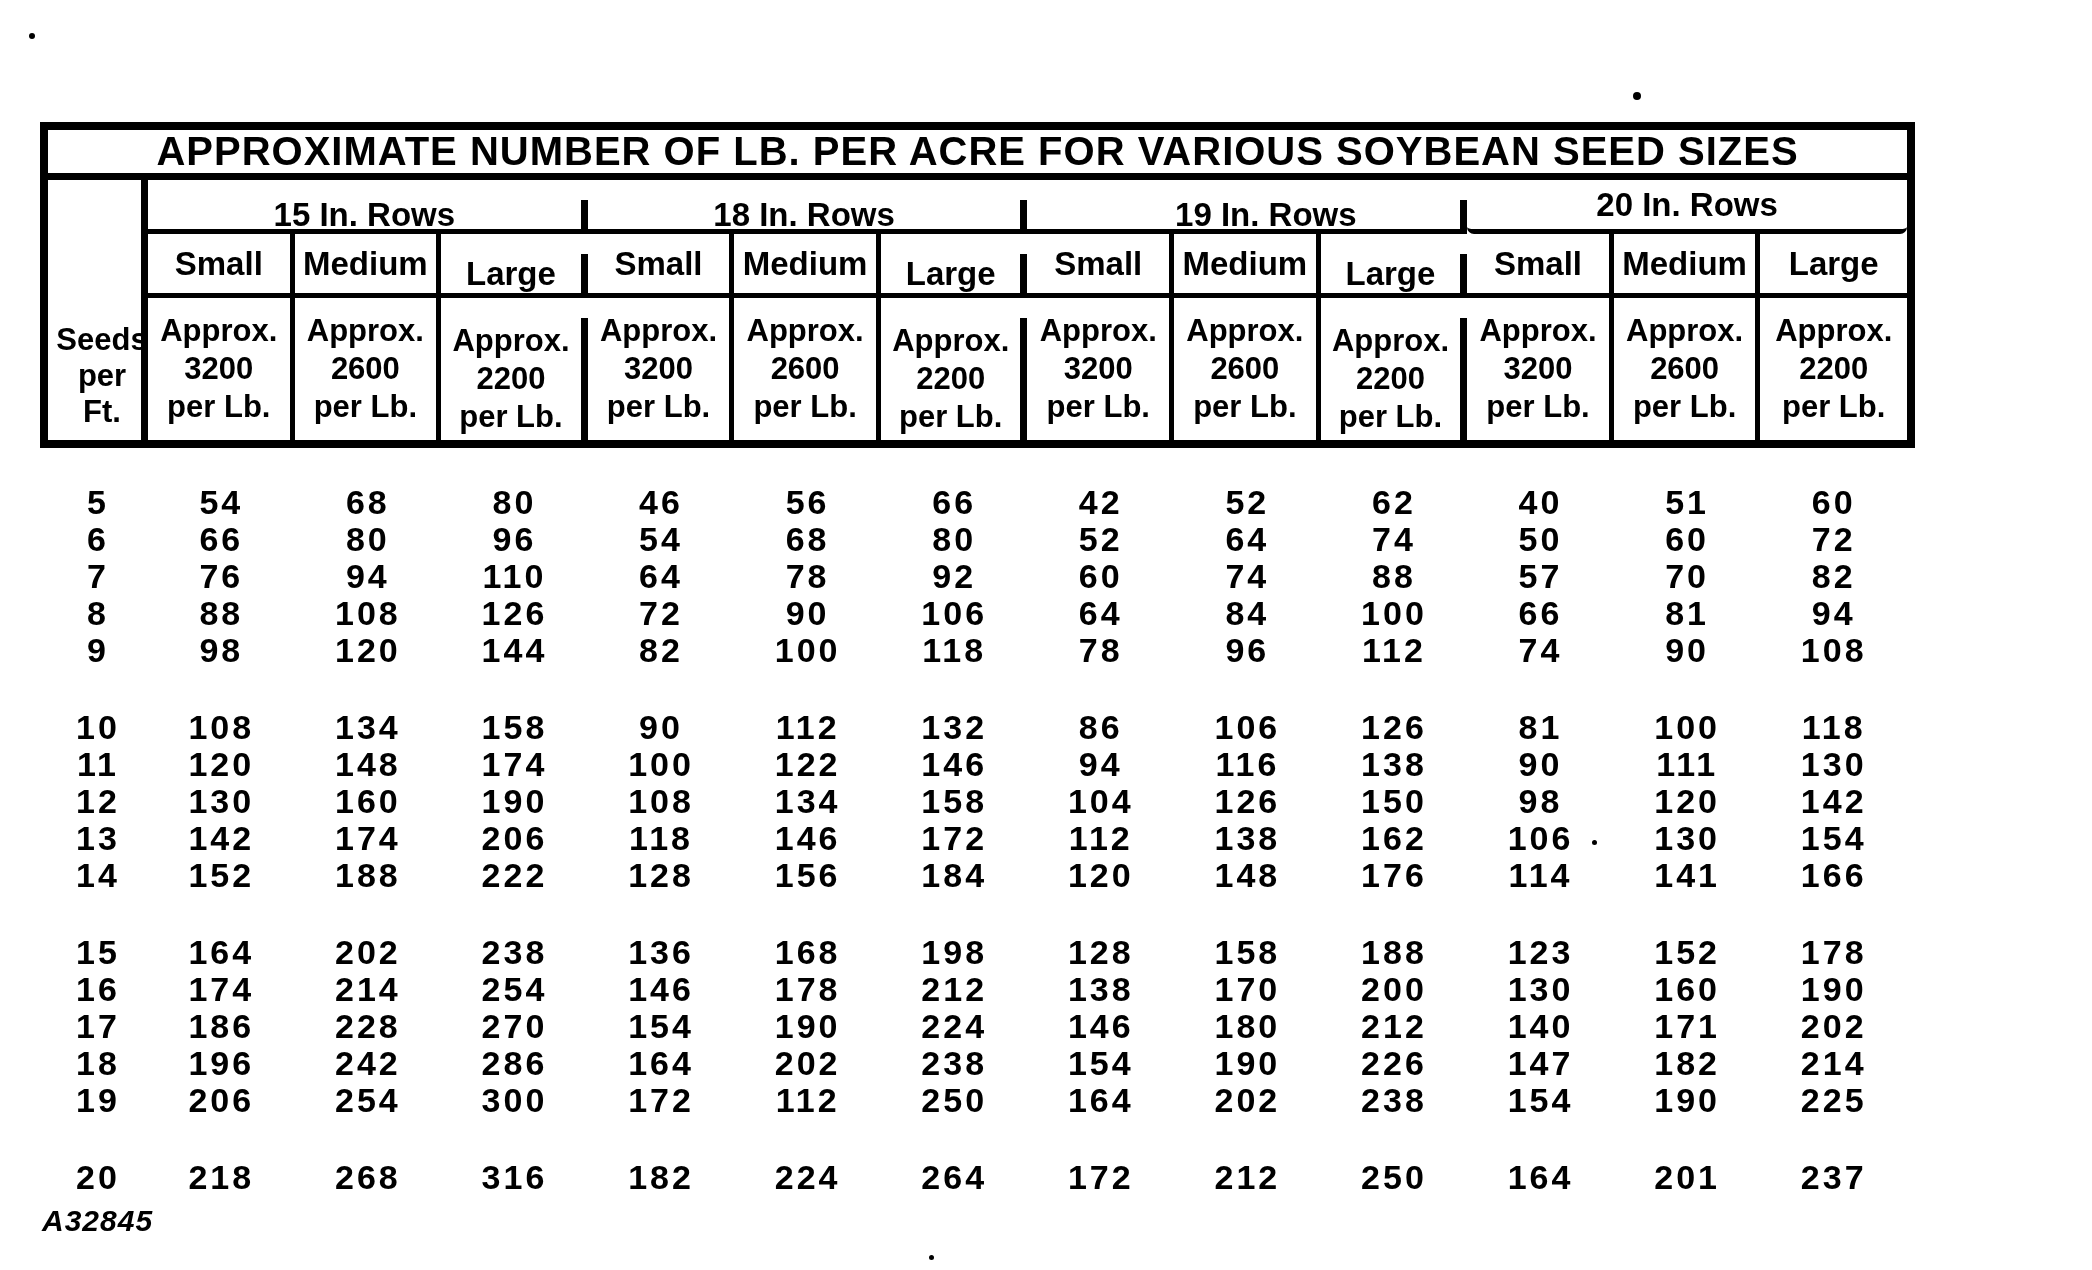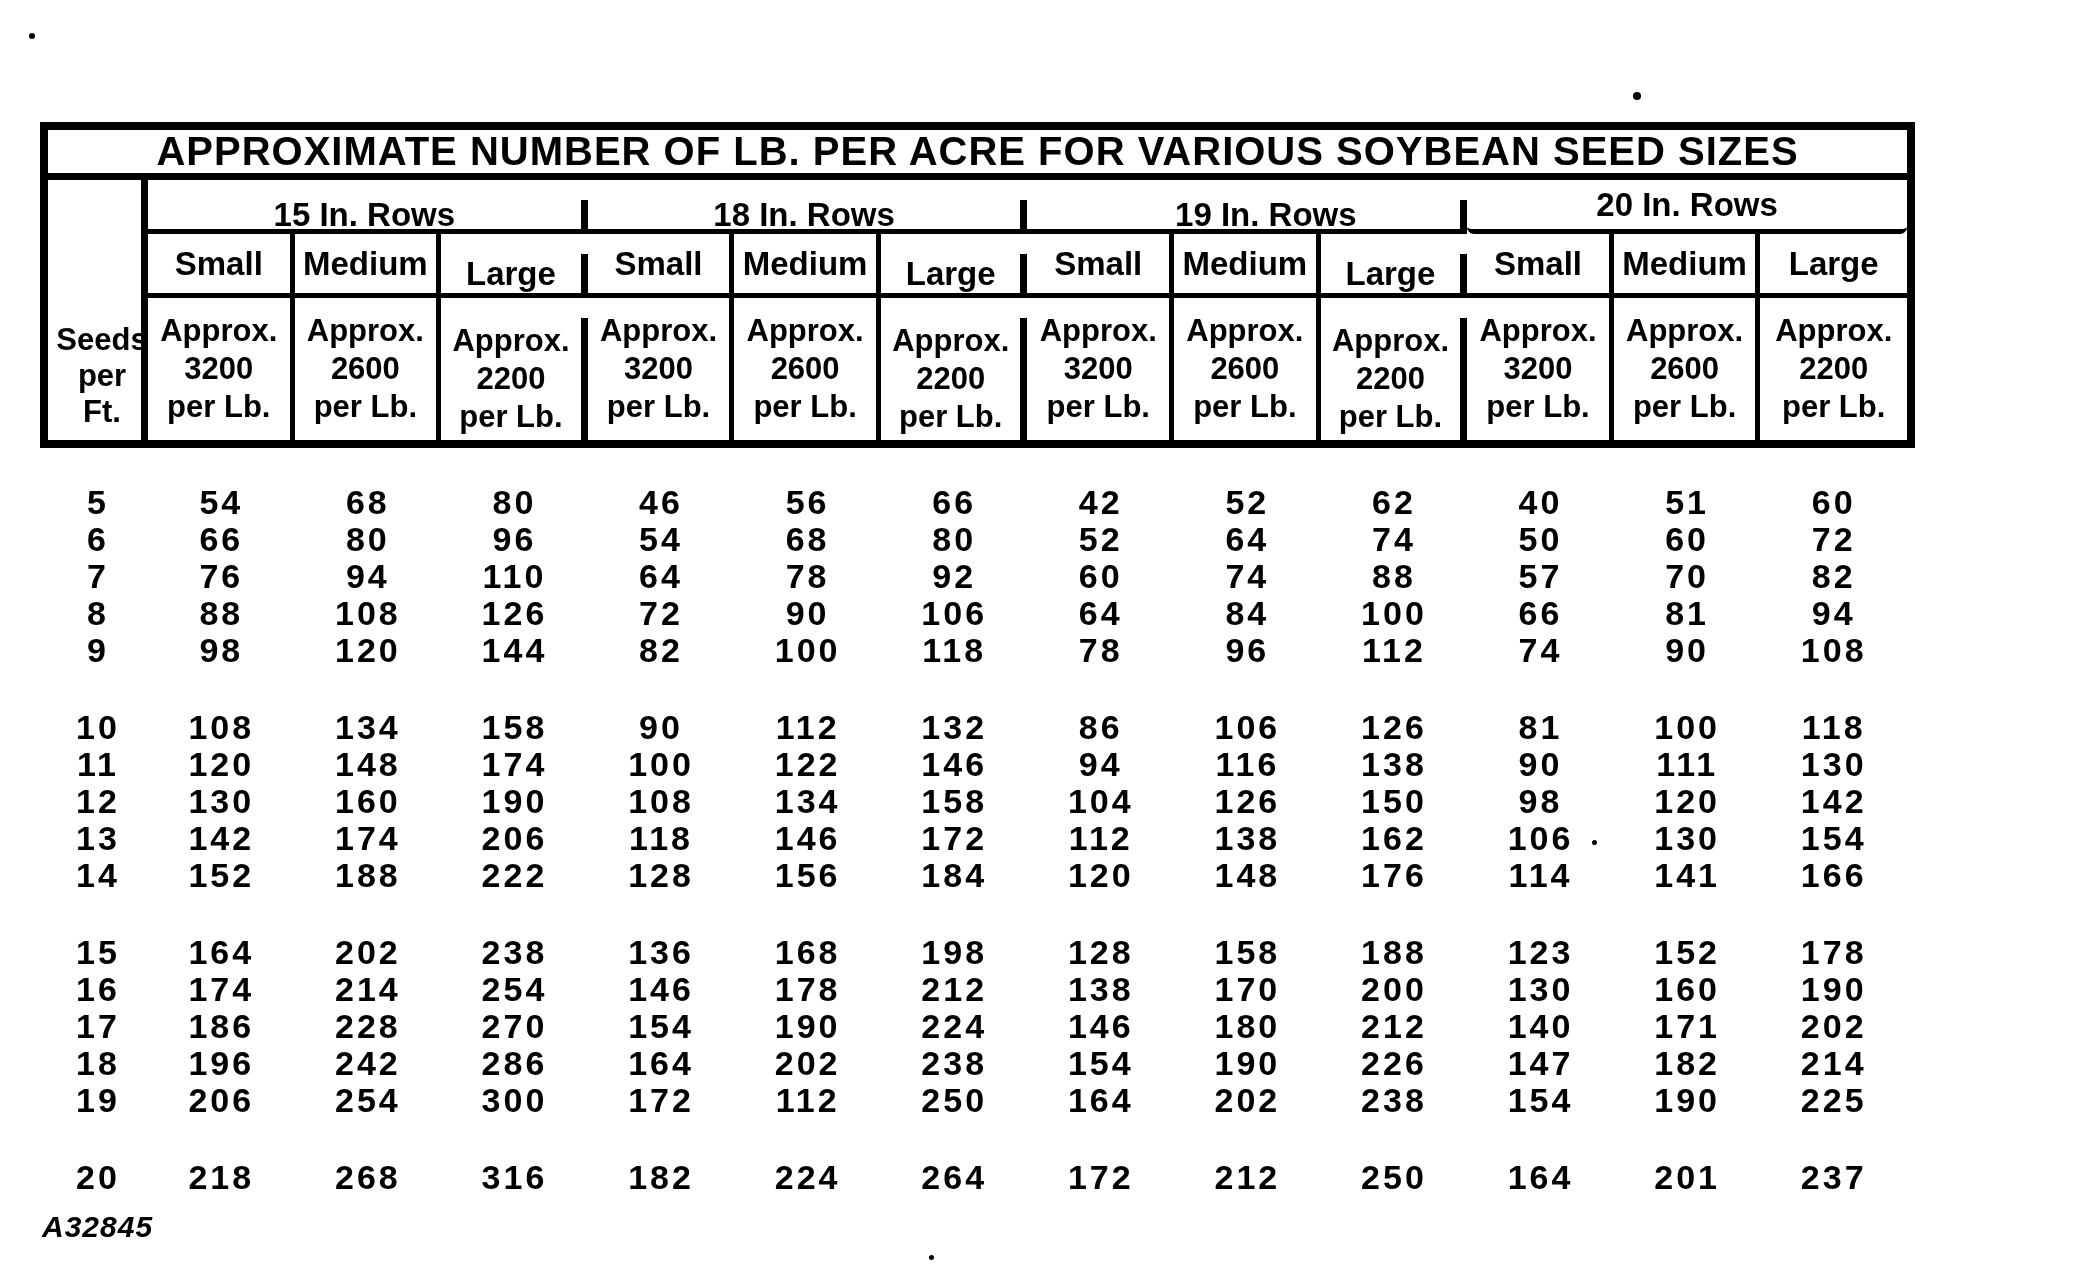--- a/index.html
+++ b/index.html
@@ -98,21 +98,20 @@
   .group-gap { height: 40px; }
 
   .footer-label {
     position: absolute;
     left: 42px;
     top: 1204px;
     font-size: 30px;
     font-weight: 600;
     font-style: italic;
     letter-spacing: 1px;
-    margin-top: 6px;
   }
 
   
   .speck { position: absolute; background: #000; border-radius: 50%; }
 </style>
 </head>
 <body>
 
 <div class="page">
 

